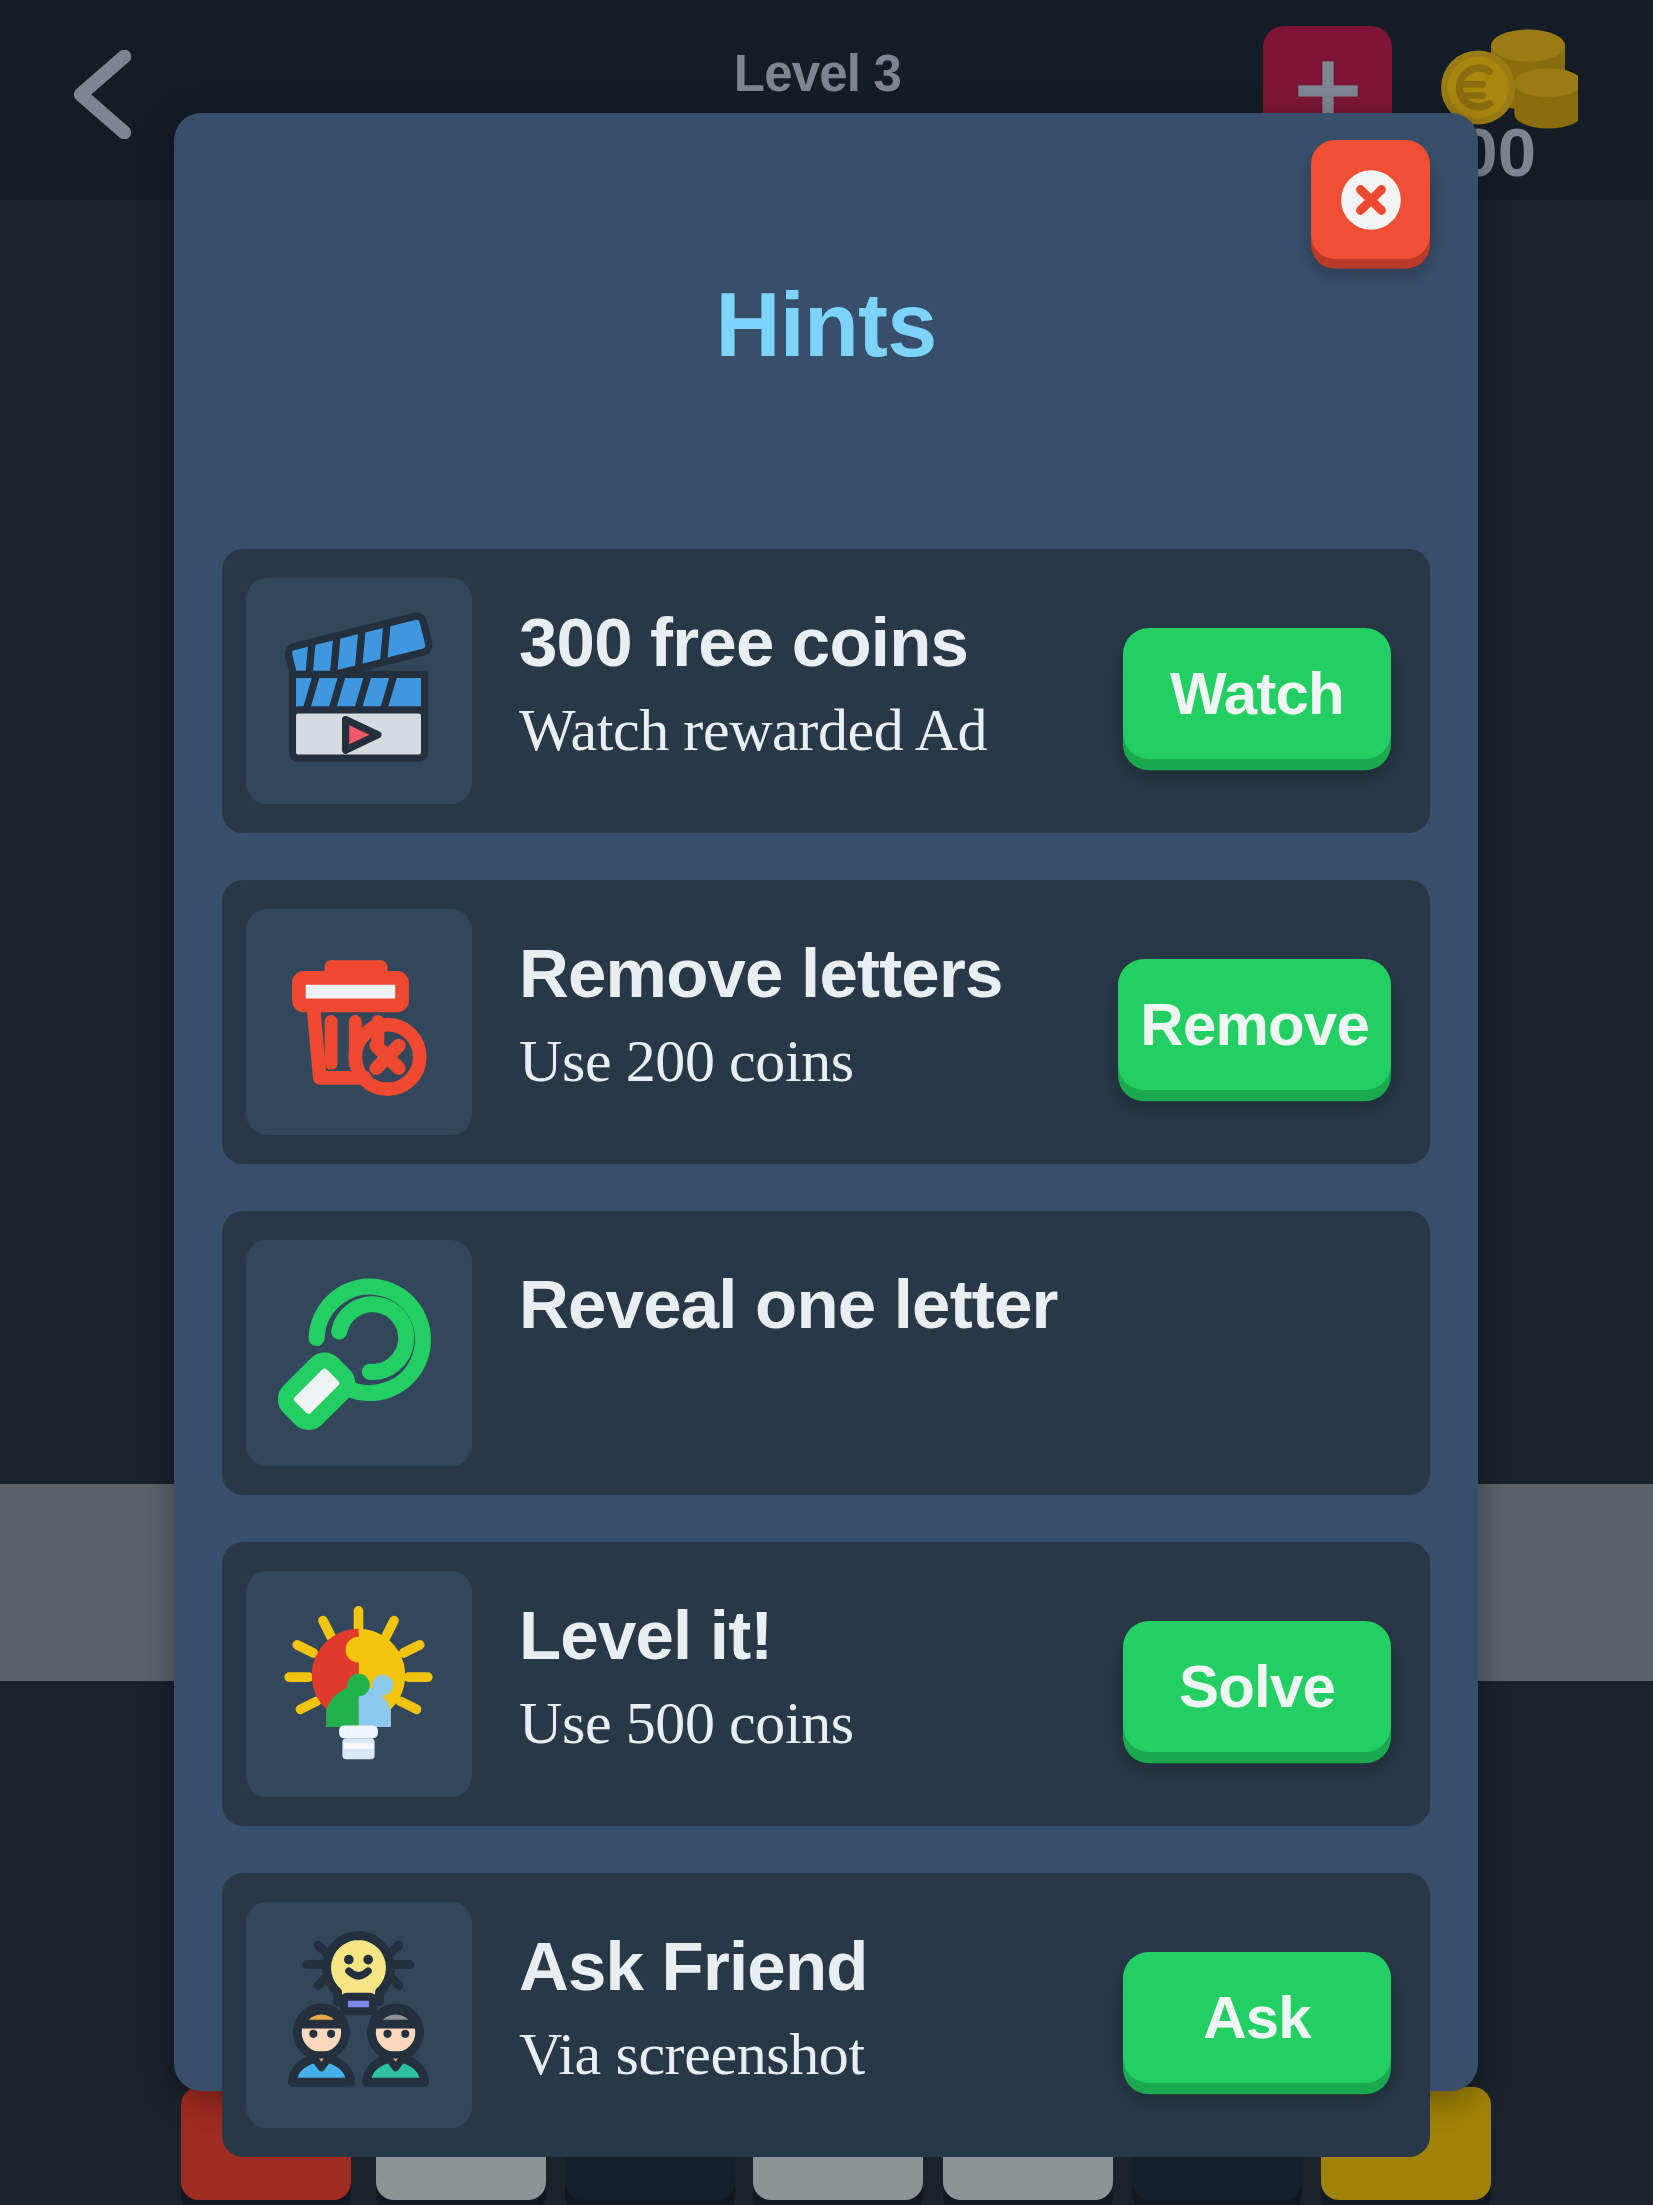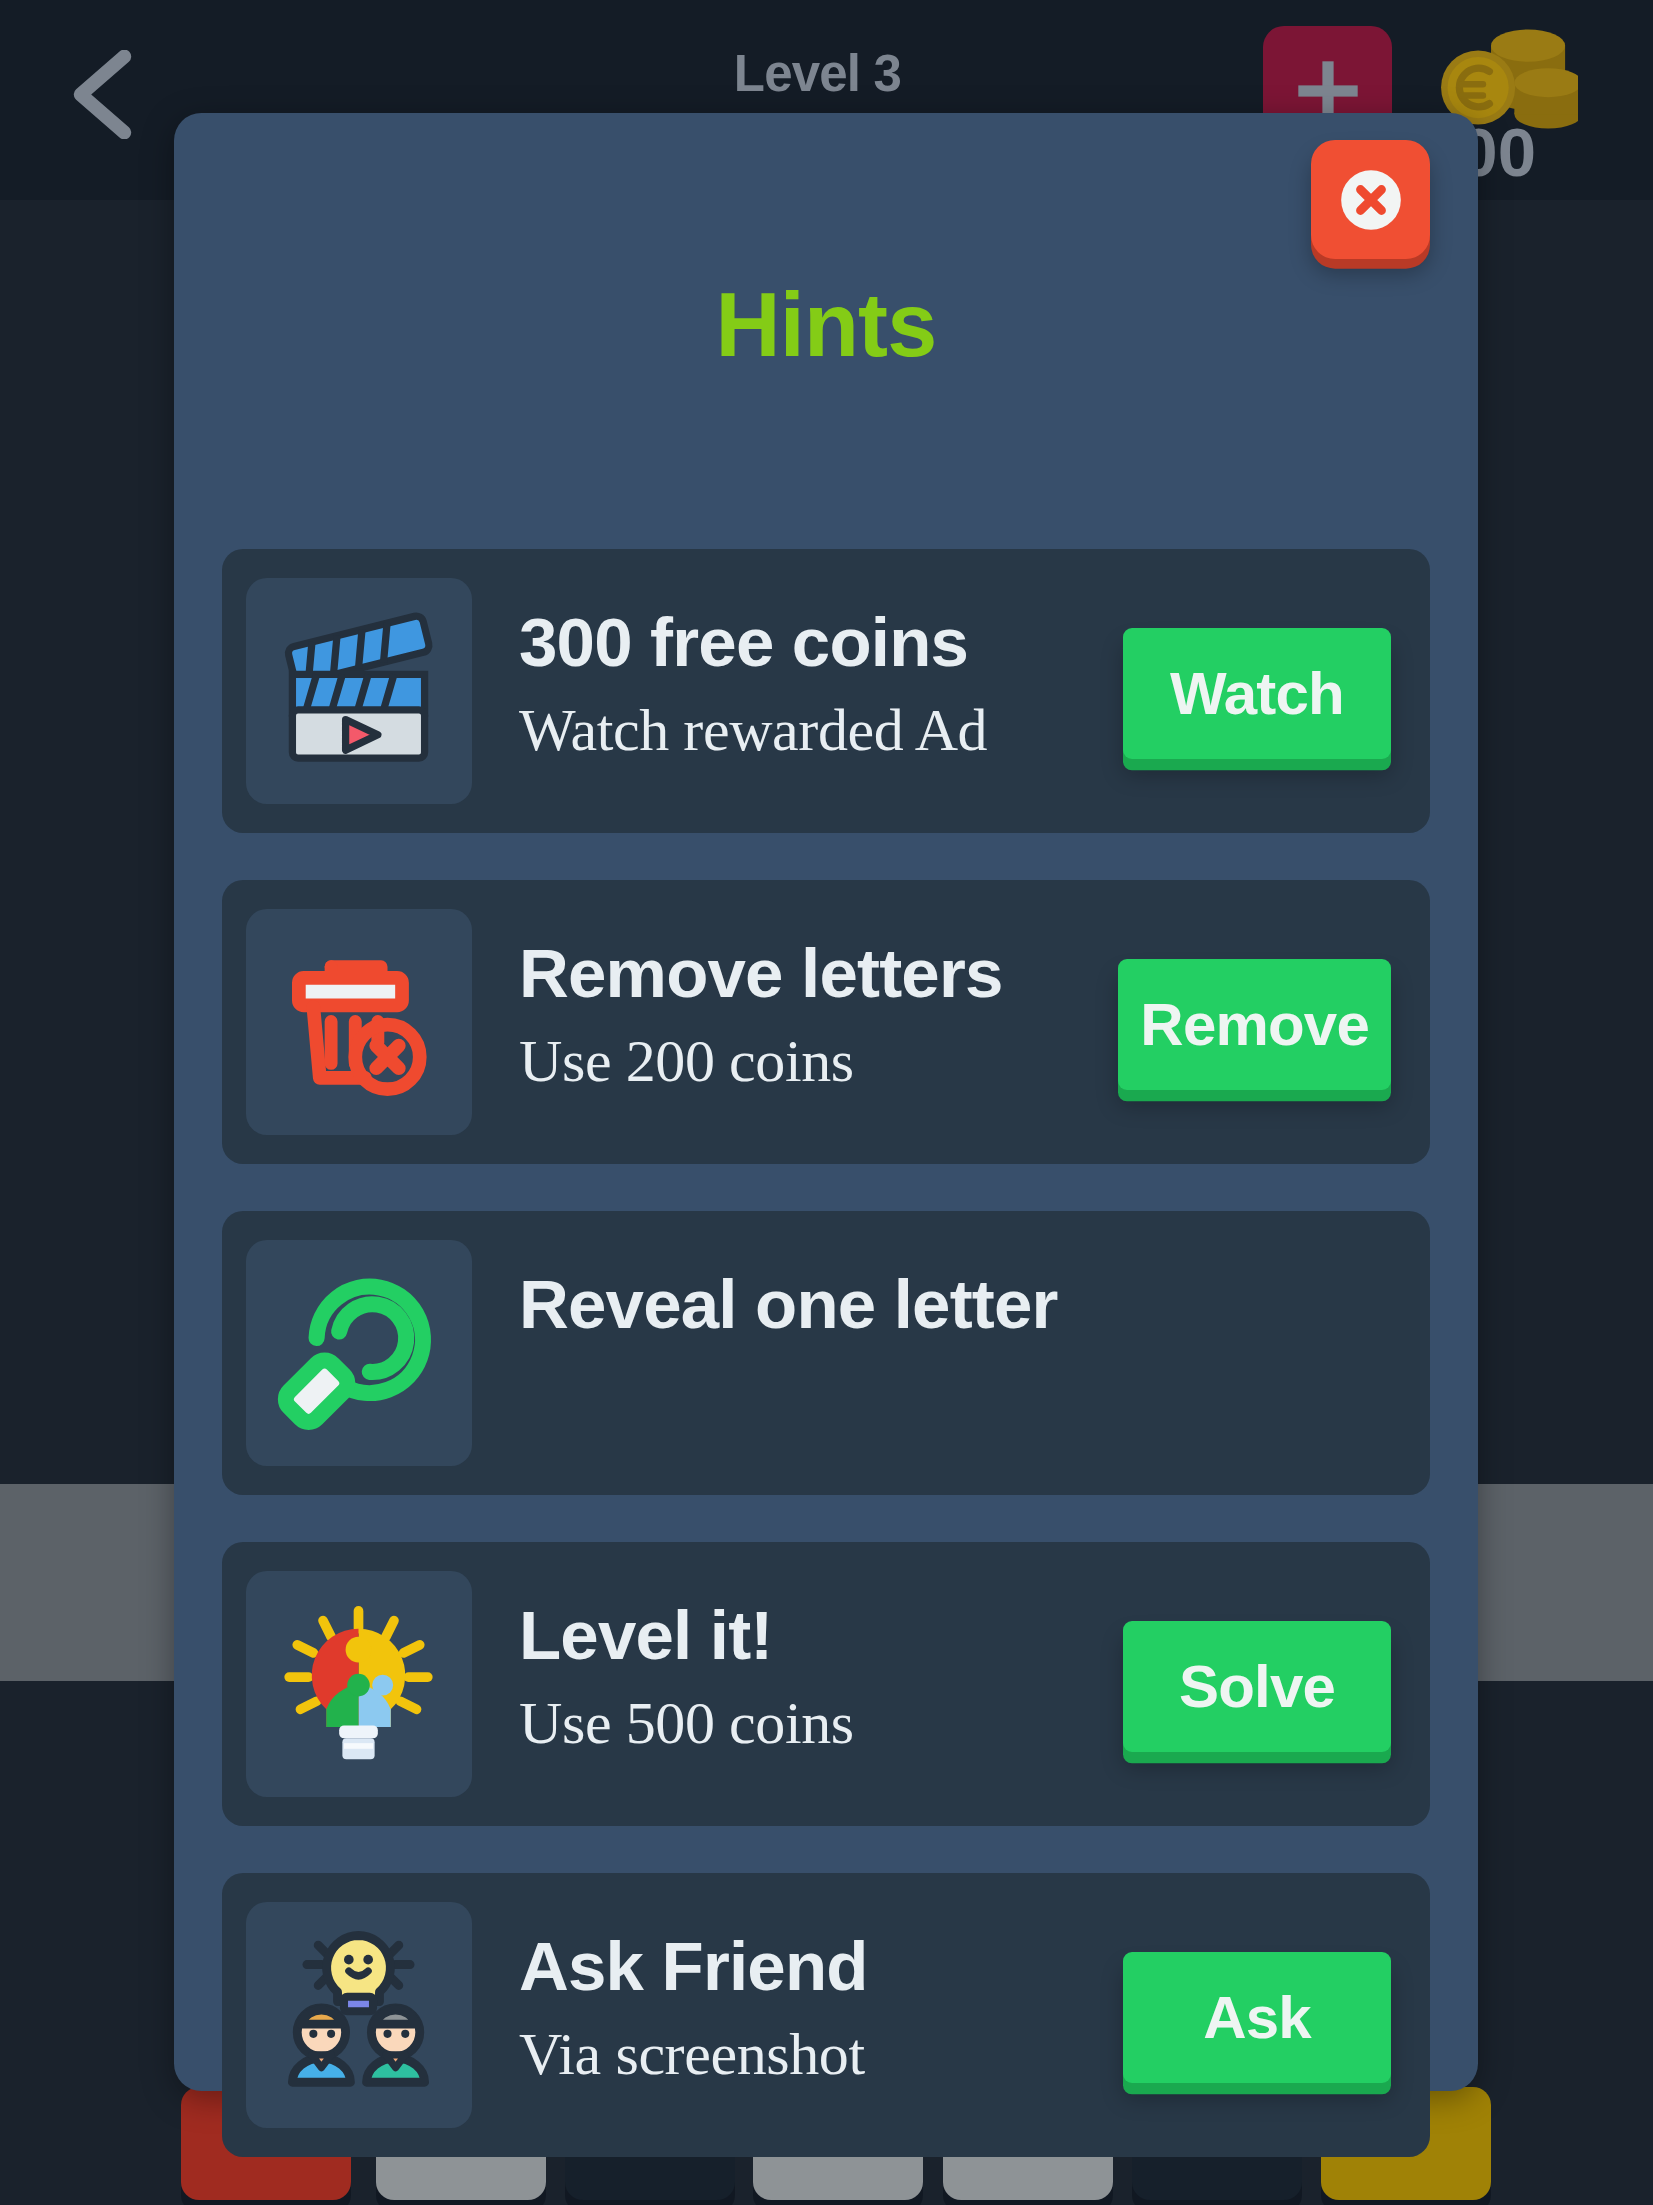--- a/index.html
+++ b/index.html
@@ -58,21 +58,21 @@
   }
 
   
   #hints-modal{
     position:absolute;left:174px;top:113px;width:1304px;height:1978px;
     background:#384f6b;border-radius:27.4px;
     box-shadow:0 8px 32px rgba(0,0,0,.35);
   }
   #modal-title{
     position:absolute;left:0;top:161px;width:1304px;text-align:center;
-    font-size:90px;font-weight:bold;color:#84cc16;letter-spacing:-0.8px;
+    font-size:90px;font-weight:bold;color:#7dd3fc;letter-spacing:-0.8px;
     font-family:"Liberation Sans Narrow","Liberation Sans",sans-serif;
   }
   #close-button{
     position:absolute;left:1137px;top:27.4px;width:119px;height:119px;
     border-radius:24px;background:#f04f33;
     box-shadow:0 9.7px 0 #b93a26, 0 14.5px 21px rgba(0,0,0,.28);
     cursor:pointer;
   }
   #close-icon{
     position:absolute;left:50%;top:50%;transform:translate(-50%,-50%);
@@ -96,21 +96,21 @@
     font-family:"Liberation Sans Narrow","Liberation Sans",sans-serif;
   }
   .hint-sub{
     margin-top:18px;font-size:60px;color:#e8eef2;line-height:1.05;
     letter-spacing:-0.4px;white-space:nowrap;
     font-family:Liberation Serif, serif;
   }
   .hint-action{
     position:absolute;right:39px;top:79px;height:131px;
     min-width:268px;padding:0 22px;box-sizing:border-box;
-    background:#23cf63;border-radius:9px;
+    background:#23cf63;border-radius:26px;
     display:flex;align-items:center;justify-content:center;
     box-shadow:0 11.3px 0 #1aa94f, 0 16px 21px rgba(0,0,0,.25);
     cursor:pointer;
   }
   .hint-action span{
     font-size:60px;font-weight:bold;color:#eef5f2;letter-spacing:-0.8px;
     white-space:nowrap;
     font-family:"Liberation Sans Narrow","Liberation Sans",sans-serif;
   }
 </style>

